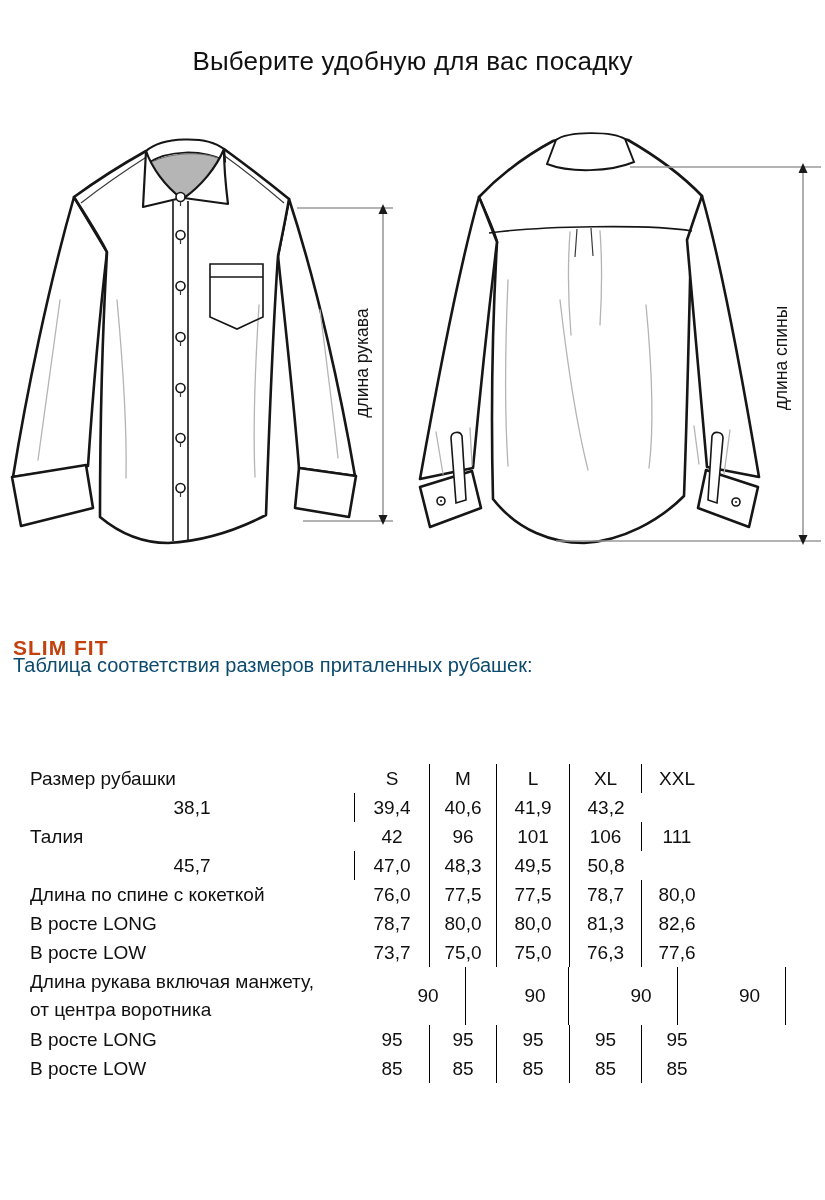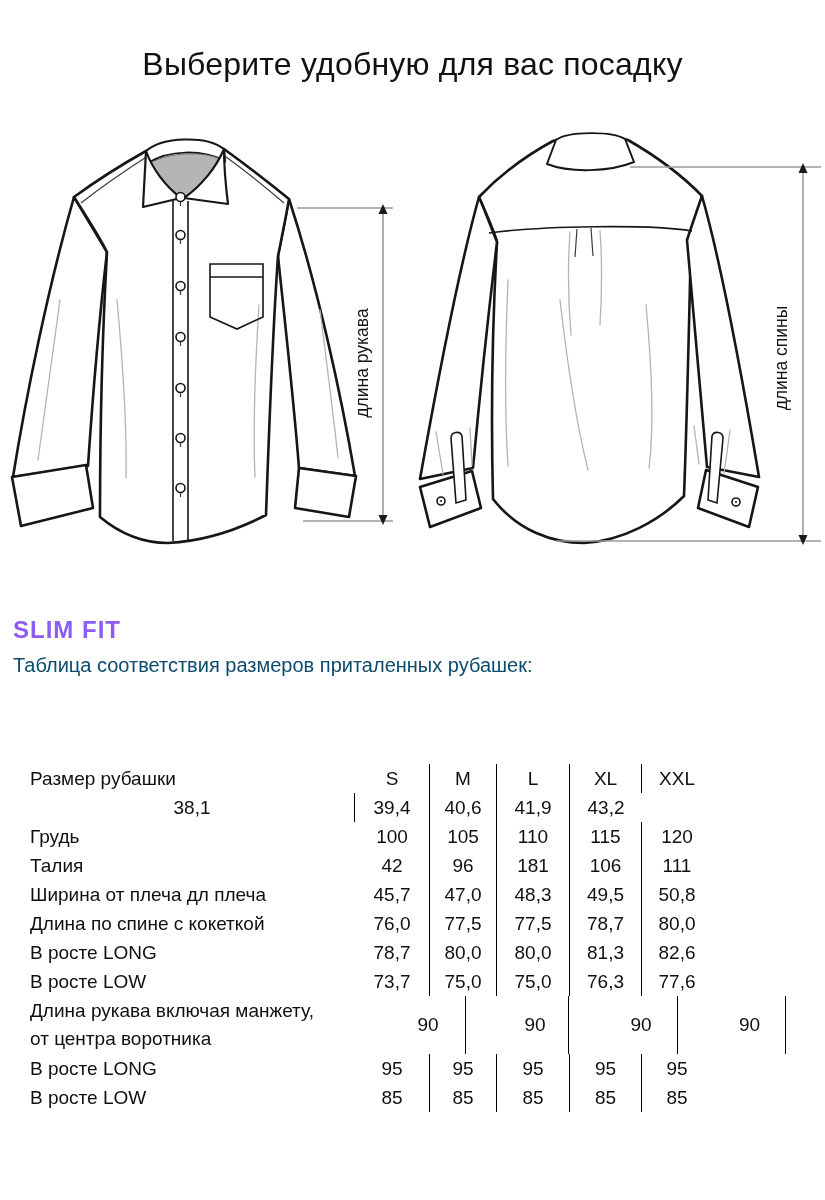--- a/index.html
+++ b/index.html
@@ -3,35 +3,35 @@
 <meta charset="utf-8">
 <style>
   html,body{margin:0;padding:0;}
   body{
     width:825px;height:1200px;position:relative;background:#ffffff;
     font-family:"Liberation Sans","DejaVu Sans",sans-serif;color:#000;
     overflow:hidden;
   }
   .page-title{
     position:absolute;top:46px;left:0;width:825px;text-align:center;
-    font-size:32px;font-weight:400;letter-spacing:.2px;color:#111;
+    font-size:26px;font-weight:400;letter-spacing:.2px;color:#111;
   }
   .figure{position:absolute;top:105px;left:0;width:825px;height:470px;}
   .figure svg{display:block;width:825px;height:470px;}
   .shirt{fill:#ffffff;stroke:#161616;stroke-width:2.6;stroke-linejoin:round;}
   .seam{fill:none;stroke:#161616;stroke-width:1.6;}
   .thin{fill:none;stroke:#3a3a3a;stroke-width:1.2;}
   .crease{fill:none;stroke:#b4b4b4;stroke-width:1.3;stroke-linecap:round;}
   .dim{stroke:#9a9a9a;stroke-width:1.6;}
   .dim-head{fill:#1a1a1a;}
   .dim-label{font-size:17.5px;fill:#151515;font-family:"Liberation Sans","DejaVu Sans",sans-serif;}
   .btn{fill:#fff;stroke:#161616;stroke-width:1.6;}
   .fit-heading{
-    position:absolute;left:13px;top:616px;font-size:24px;font-weight:900;
-    letter-spacing:1px;color:#8b5cf6;
+    position:absolute;left:13px;top:636px;font-size:21px;font-weight:900;
+    letter-spacing:1px;color:#c2410c;
   }
   .table-caption{position:absolute;left:13px;top:654px;font-size:20px;color:#0c4a6e;}
   .size-table{position:absolute;left:30px;top:752px;width:682px;font-size:19px;color:#101010;margin-top:12px;}
   .trow{display:grid;grid-template-columns:325px 75px 67px 73px 72px 70px;height:29px;}
   .trow.tall{height:58px;gap:36px;}
   .cl{display:flex;align-items:center;text-align:left;line-height:1.45;}
   .cl .two{display:block;}
   .cv{display:flex;align-items:center;justify-content:center;height:100%;
       border-right:1.5px solid #000;text-align:center;}
   .cv.last{border-right:none;}
@@ -169,40 +169,31 @@
   </div>
 
   <div class="trow">
     <div class="cv">38,1</div>
     <div class="cv">39,4</div>
     <div class="cv">40,6</div>
     <div class="cv">41,9</div>
     <div class="cv last">43,2</div>
   </div>
 
-  <div class="trow">
-    <div class="cl">Грудь</div>
-    <div class="cv">100</div>
-    <div class="cv">105</div>
-    <div class="cv">110</div>
-    <div class="cv">115</div>
-    <div class="cv last">120</div>
-  </div>
 
   <div class="trow">
     <div class="cl">Талия</div>
     <div class="cv">42</div>
     <div class="cv">96</div>
-    <div class="cv">181</div>
+    <div class="cv">101</div>
     <div class="cv">106</div>
     <div class="cv last">111</div>
   </div>
 
   <div class="trow">
-    <div class="cl">Ширина от плеча дл плеча</div>
     <div class="cv">45,7</div>
     <div class="cv">47,0</div>
     <div class="cv">48,3</div>
     <div class="cv">49,5</div>
     <div class="cv last">50,8</div>
   </div>
 
   <div class="trow">
     <div class="cl">Длина по спине с кокеткой</div>
     <div class="cv">76,0</div>

